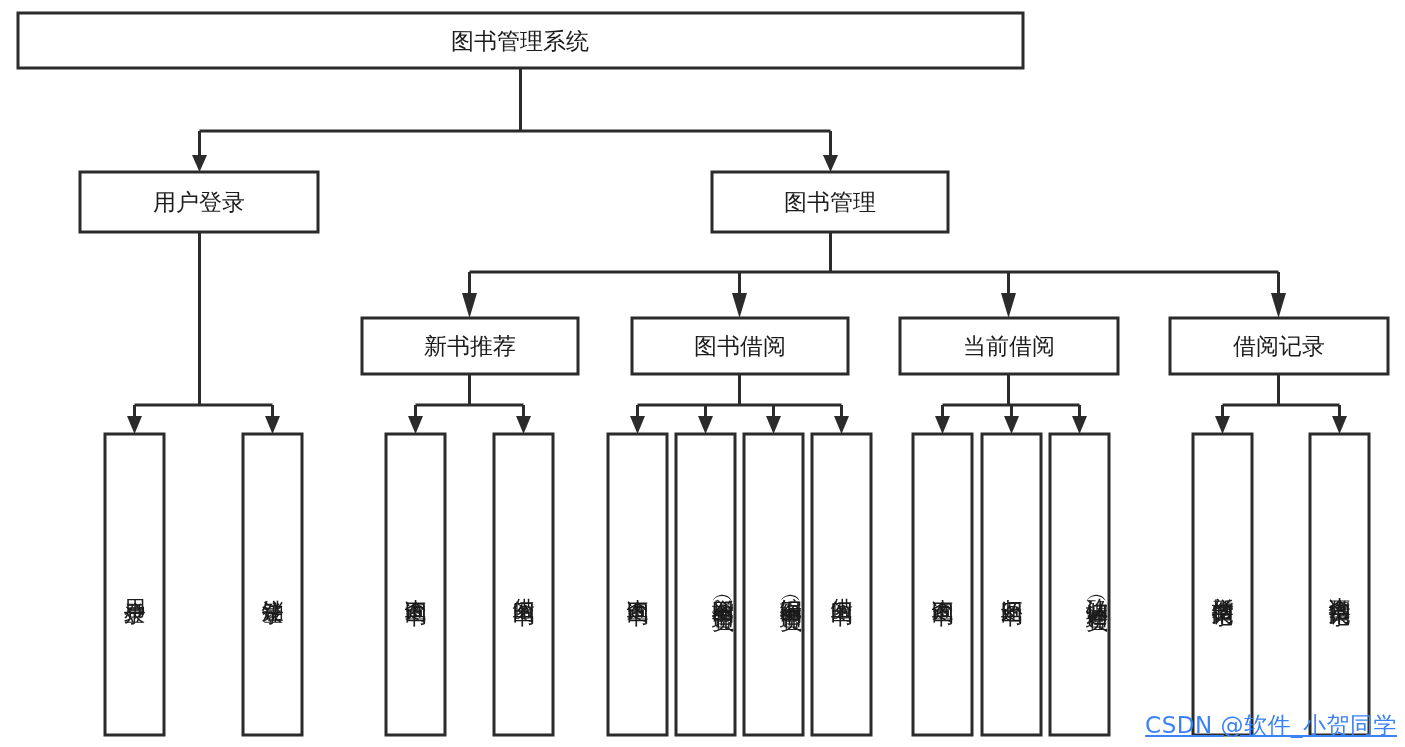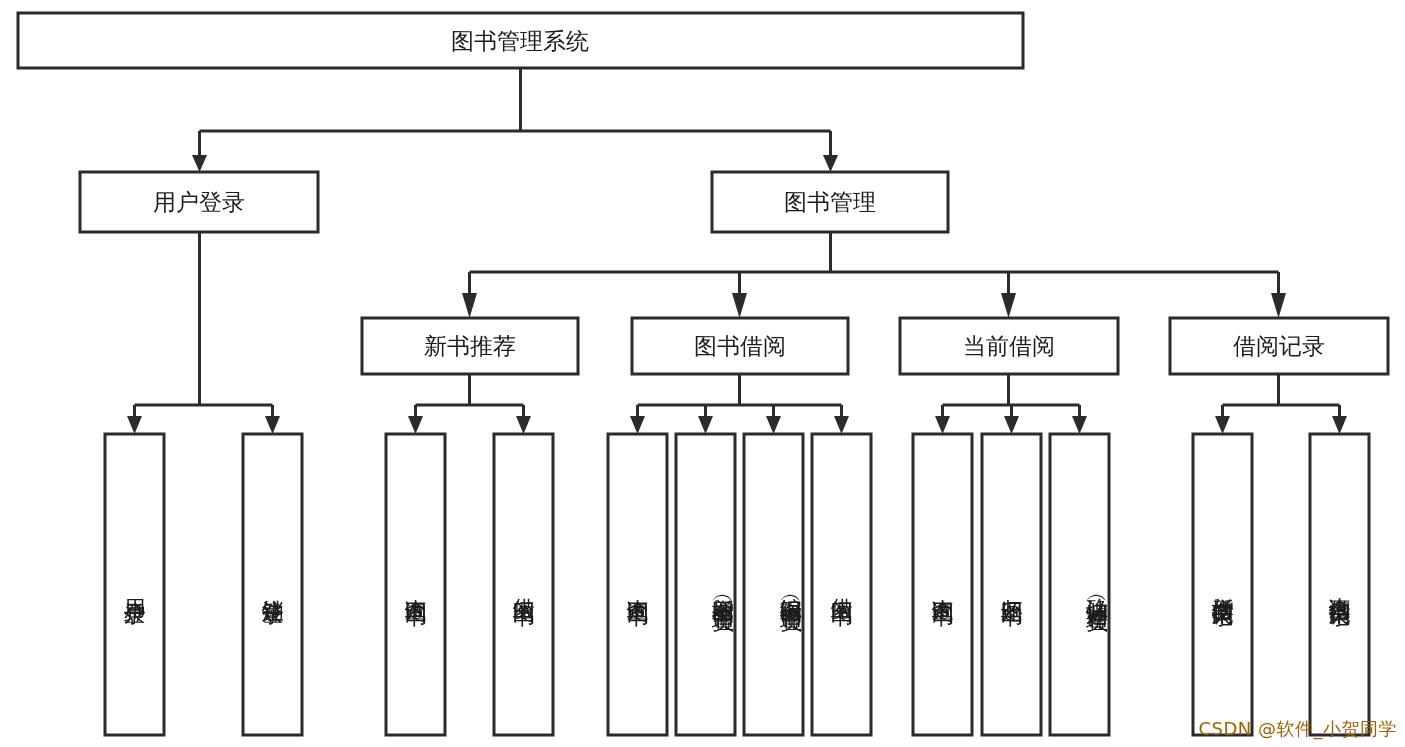--- a/index.html
+++ b/index.html
@@ -64,24 +64,25 @@
     display: flex;
     align-items: center;
     justify-content: center;
     pointer-events: none;
   }
   .watermark {
     position: absolute;
     right: 8px;
     bottom: 6px;
     font-family: "DejaVu Sans", "Liberation Sans", sans-serif;
-    font-size: 18px;
-    color: #a16207;
+    font-size: 23px;
+    color: #3b82f6;
     white-space: nowrap;
     letter-spacing: 0.5px;
+    text-decoration: underline;
   }
 </style>
 </head>
 <body>
 
 <div id="diagram-root">
 
   <svg id="chart-svg" viewBox="0 0 1405 747">
 
     <g>

